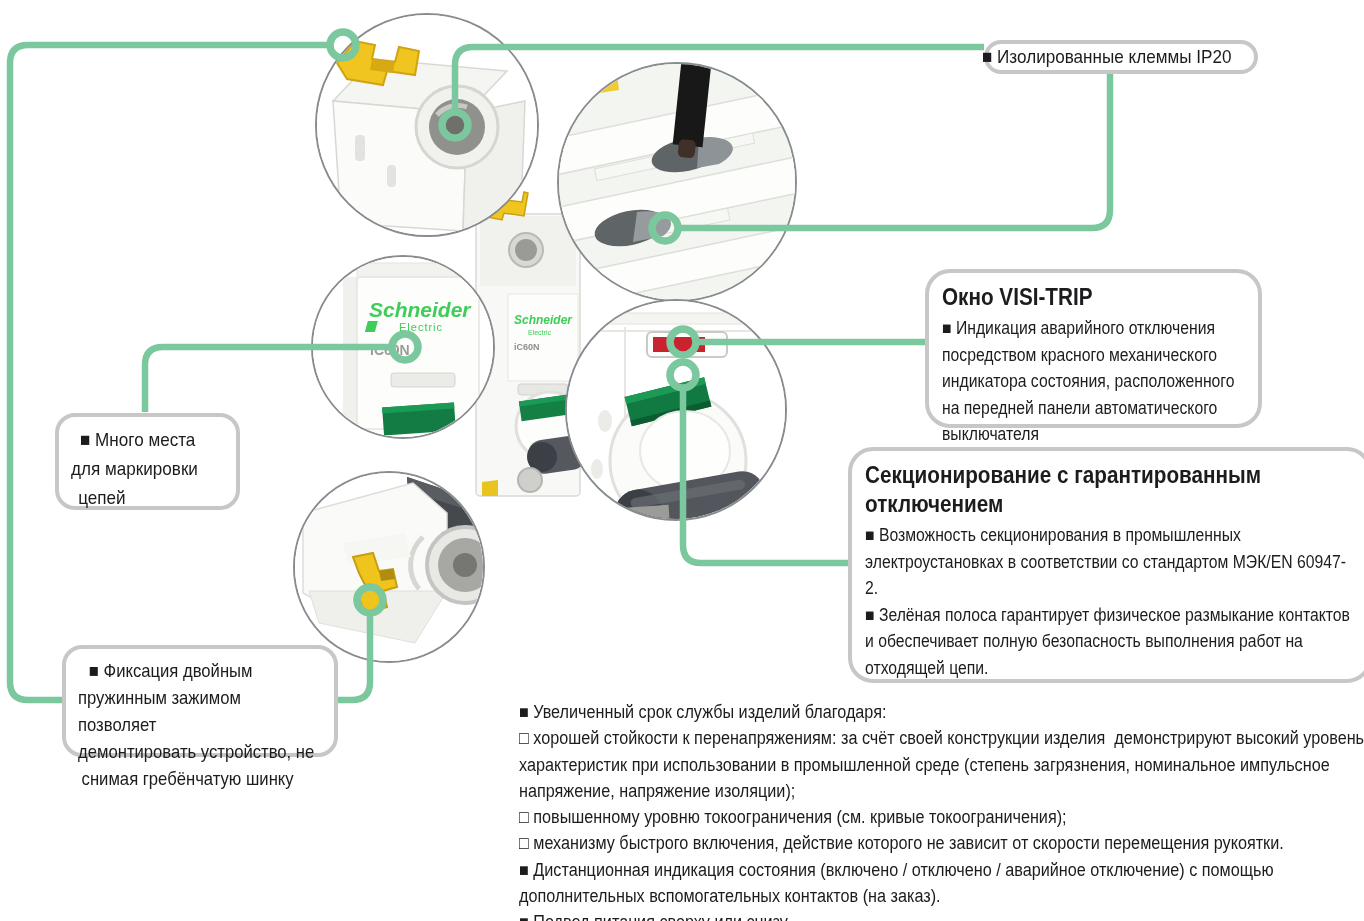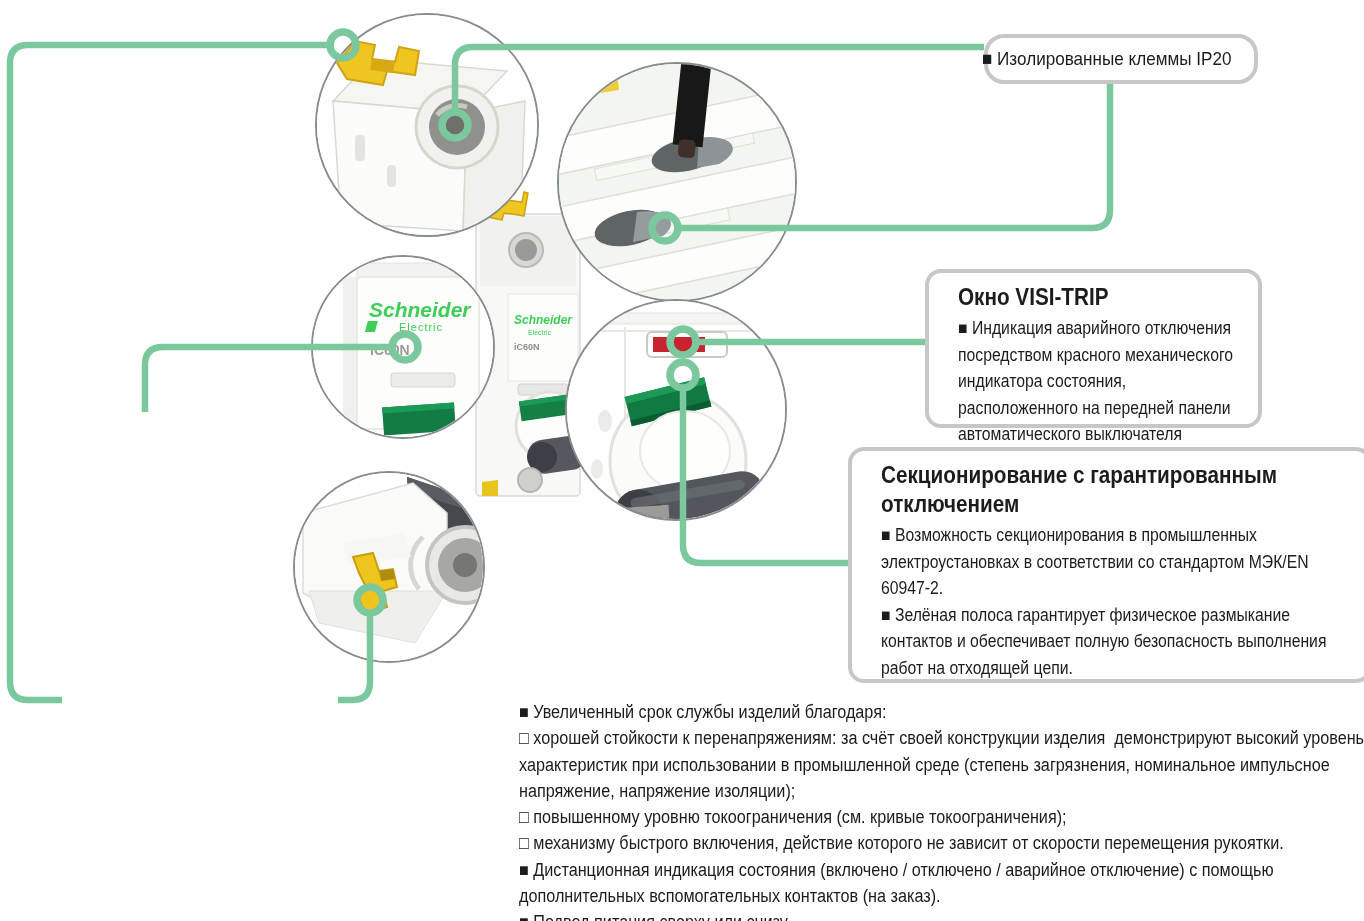--- a/index.html
+++ b/index.html
@@ -6,21 +6,21 @@
   .page{position:relative;width:1364px;height:921px;background:#ffffff;overflow:hidden;
         font-family:"Liberation Sans","DejaVu Sans",sans-serif;color:#1c1c1e;}
   .abs{position:absolute;}
   
   .cond{display:block;transform:scaleX(0.9);transform-origin:0 0;width:111.2%;}
   
   .callout{position:absolute;background:#fff;border:4px solid #c7c7c7;box-sizing:border-box;}
   .pill{border-radius:20px;display:flex;align-items:center;justify-content:center;
         font-size:19px;white-space:nowrap;}
   .small-box{border-radius:20px;font-size:19px;line-height:27px;padding:8px 12px;}
-  .big-box{border-radius:16px;padding:8px 12px 8px 29px;}
+  .big-box{border-radius:25px;padding:8px 12px 8px 13px;}
   .big-box .title{font-weight:700;font-size:23px;line-height:29px;margin:2px 0 3px 0;}
   .big-box .body{font-size:17.5px;line-height:26.5px;}
   .big-box .body + .body{margin-top:0;}
   
   .photo{position:absolute;border-radius:50%;overflow:hidden;border:2px solid #878d8f;
          background:#fff;box-sizing:border-box;}
   .photo svg{display:block;}
   
   #connectors{position:absolute;left:0;top:0;z-index:30;pointer-events:none;}
   .callout{z-index:40;}
@@ -172,25 +172,40 @@
       <circle cx="343" cy="45" r="13"></circle>
       <circle cx="455" cy="125" r="13"></circle>
       <circle cx="665" cy="228" r="13"></circle>
       <circle cx="405" cy="347" r="13"></circle>
       <circle cx="683" cy="342" r="13"></circle>
       <circle cx="683" cy="375" r="13"></circle>
       <circle cx="370" cy="600" r="13"></circle>
     </g>
   </svg>
 
-  <div class="callout pill" style="left:984px;top:34px;width:274px;height:50px;">
+  <div class="callout pill" style="left:984px;top:40px;width:274px;height:34px;">
     <span class="cond" style="text-align:center;">■ Изолированные клеммы IP20</span>
   </div>
 
-
+  <div class="callout small-box" style="left:55px;top:413px;width:185px;height:97px;line-height:29px;">
+    <span class="cond">
+      <div style="padding-left:10px;">■ Много места</div>
+      <div>для маркировки</div>
+      <div style="padding-left:8px;">цепей</div>
+    </span>
+  </div>
+
+  <div class="callout small-box" style="left:62px;top:645px;width:276px;height:112px;line-height:27px;font-size:18.5px;">
+    <span class="cond">
+      <div style="padding-left:12px;">■ Фиксация двойным</div>
+      <div>пружинным зажимом позволяет</div>
+      <div>демонтировать устройство, не</div>
+      <div style="padding-left:4px;">снимая гребёнчатую шинку</div>
+    </span>
+  </div>
 
   <div class="callout big-box" style="left:925px;top:269px;width:337px;height:159px;">
     <span class="cond">
       <div class="title">Окно VISI-TRIP</div>
       <div class="body">■ Индикация аварийного отключения посредством красного механического индикатора состояния, расположенного на передней панели автоматического выключателя</div>
     </span>
   </div>
 
   <div class="callout big-box" style="left:848px;top:447px;width:524px;height:236px;">
     <span class="cond">

